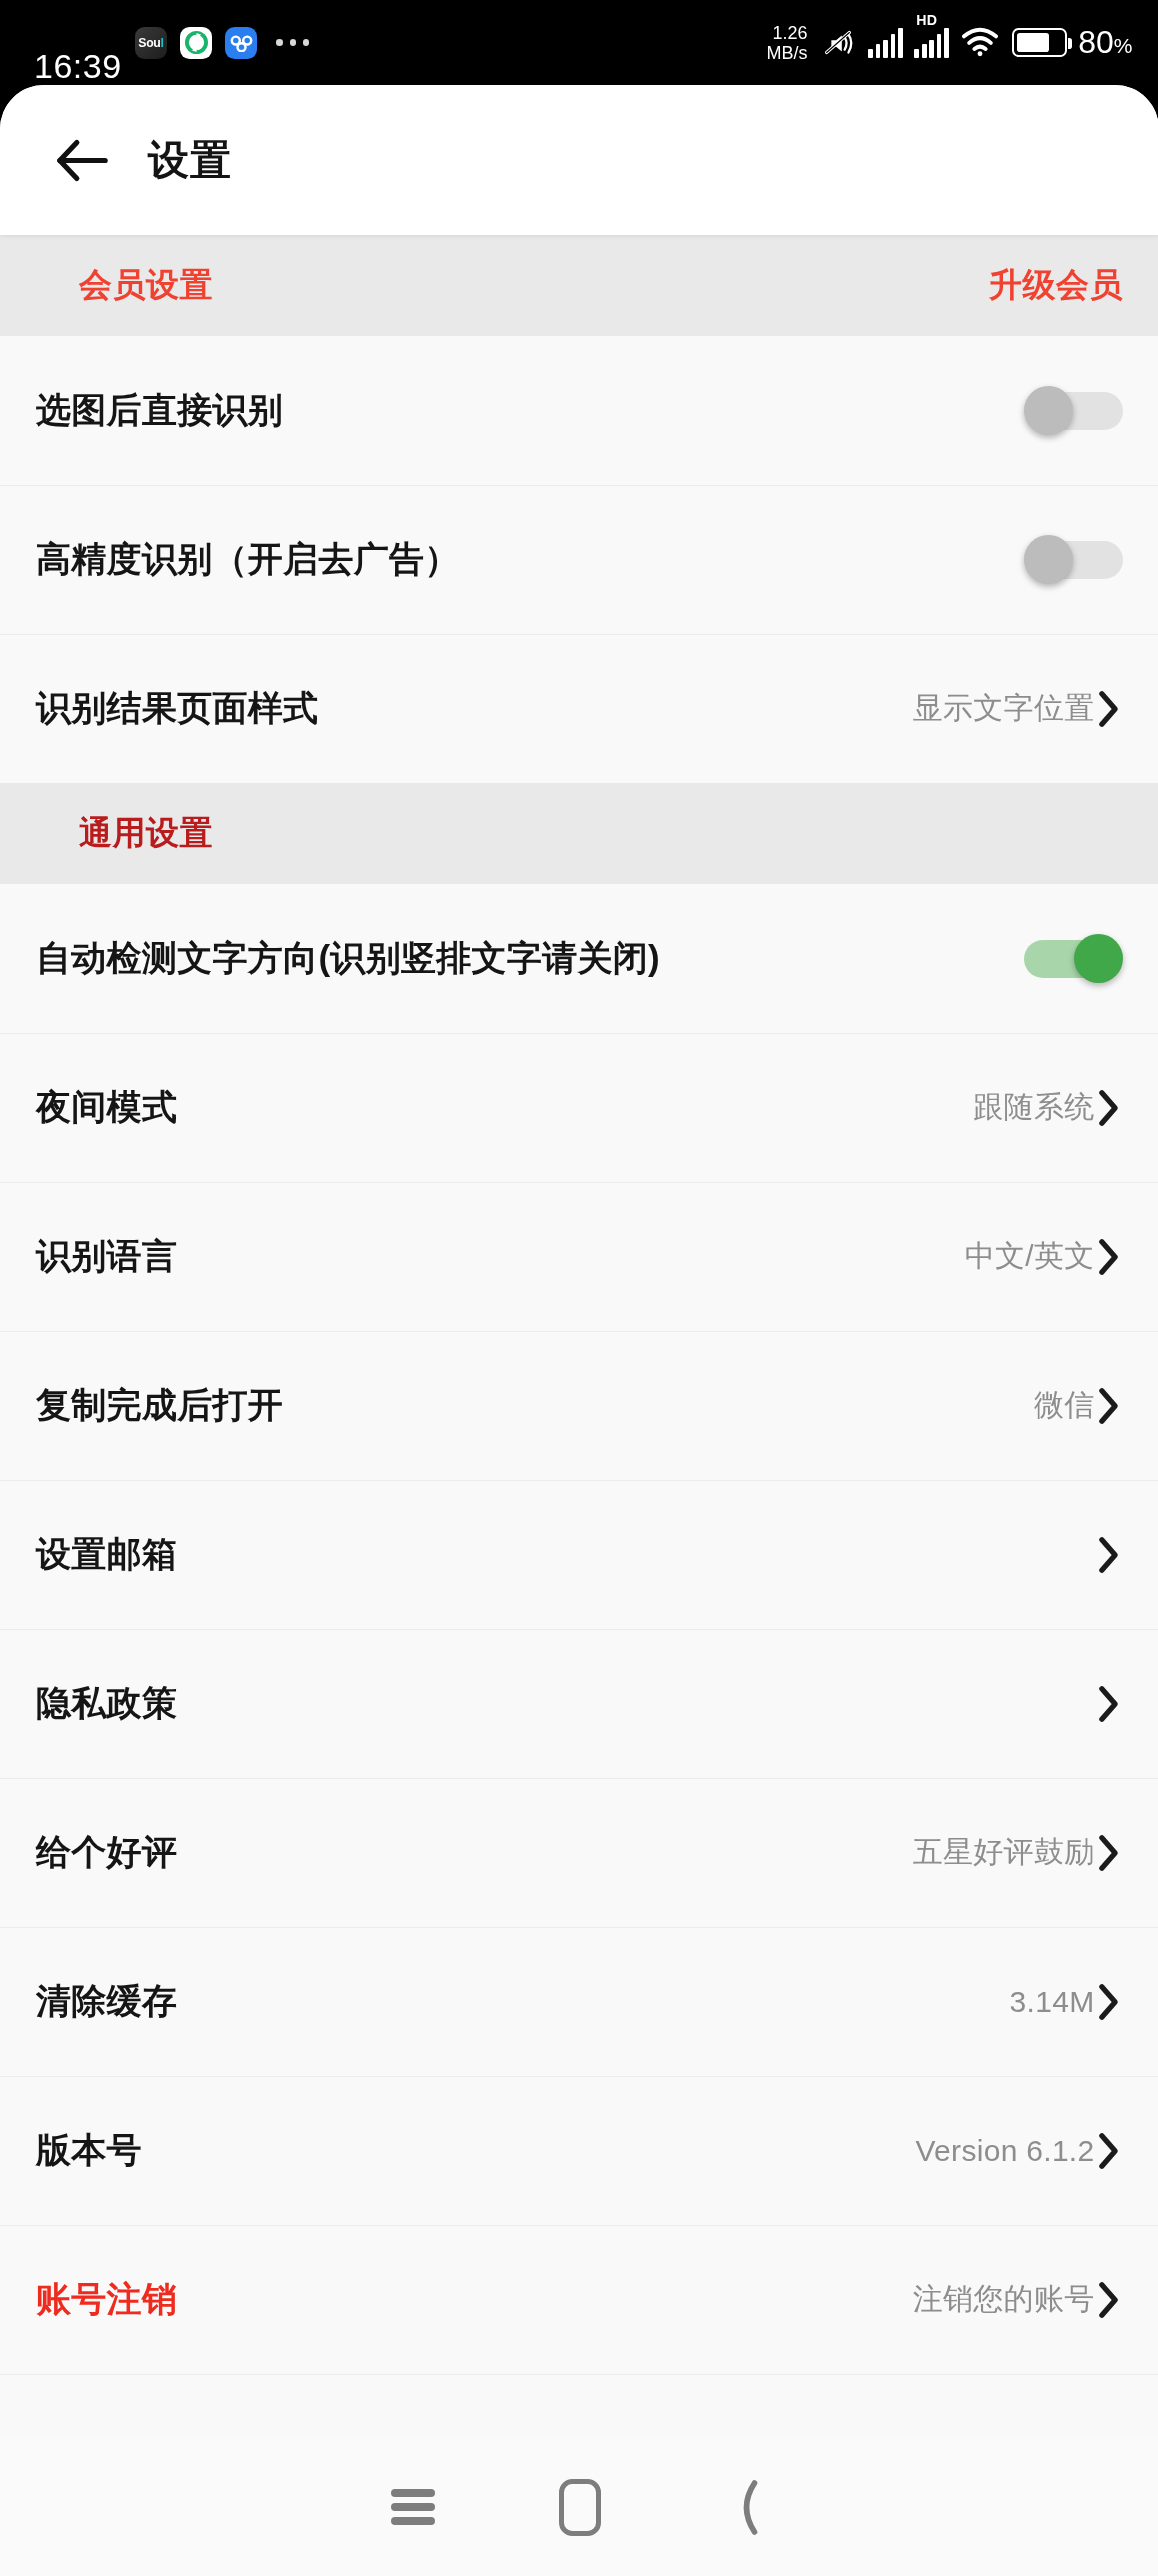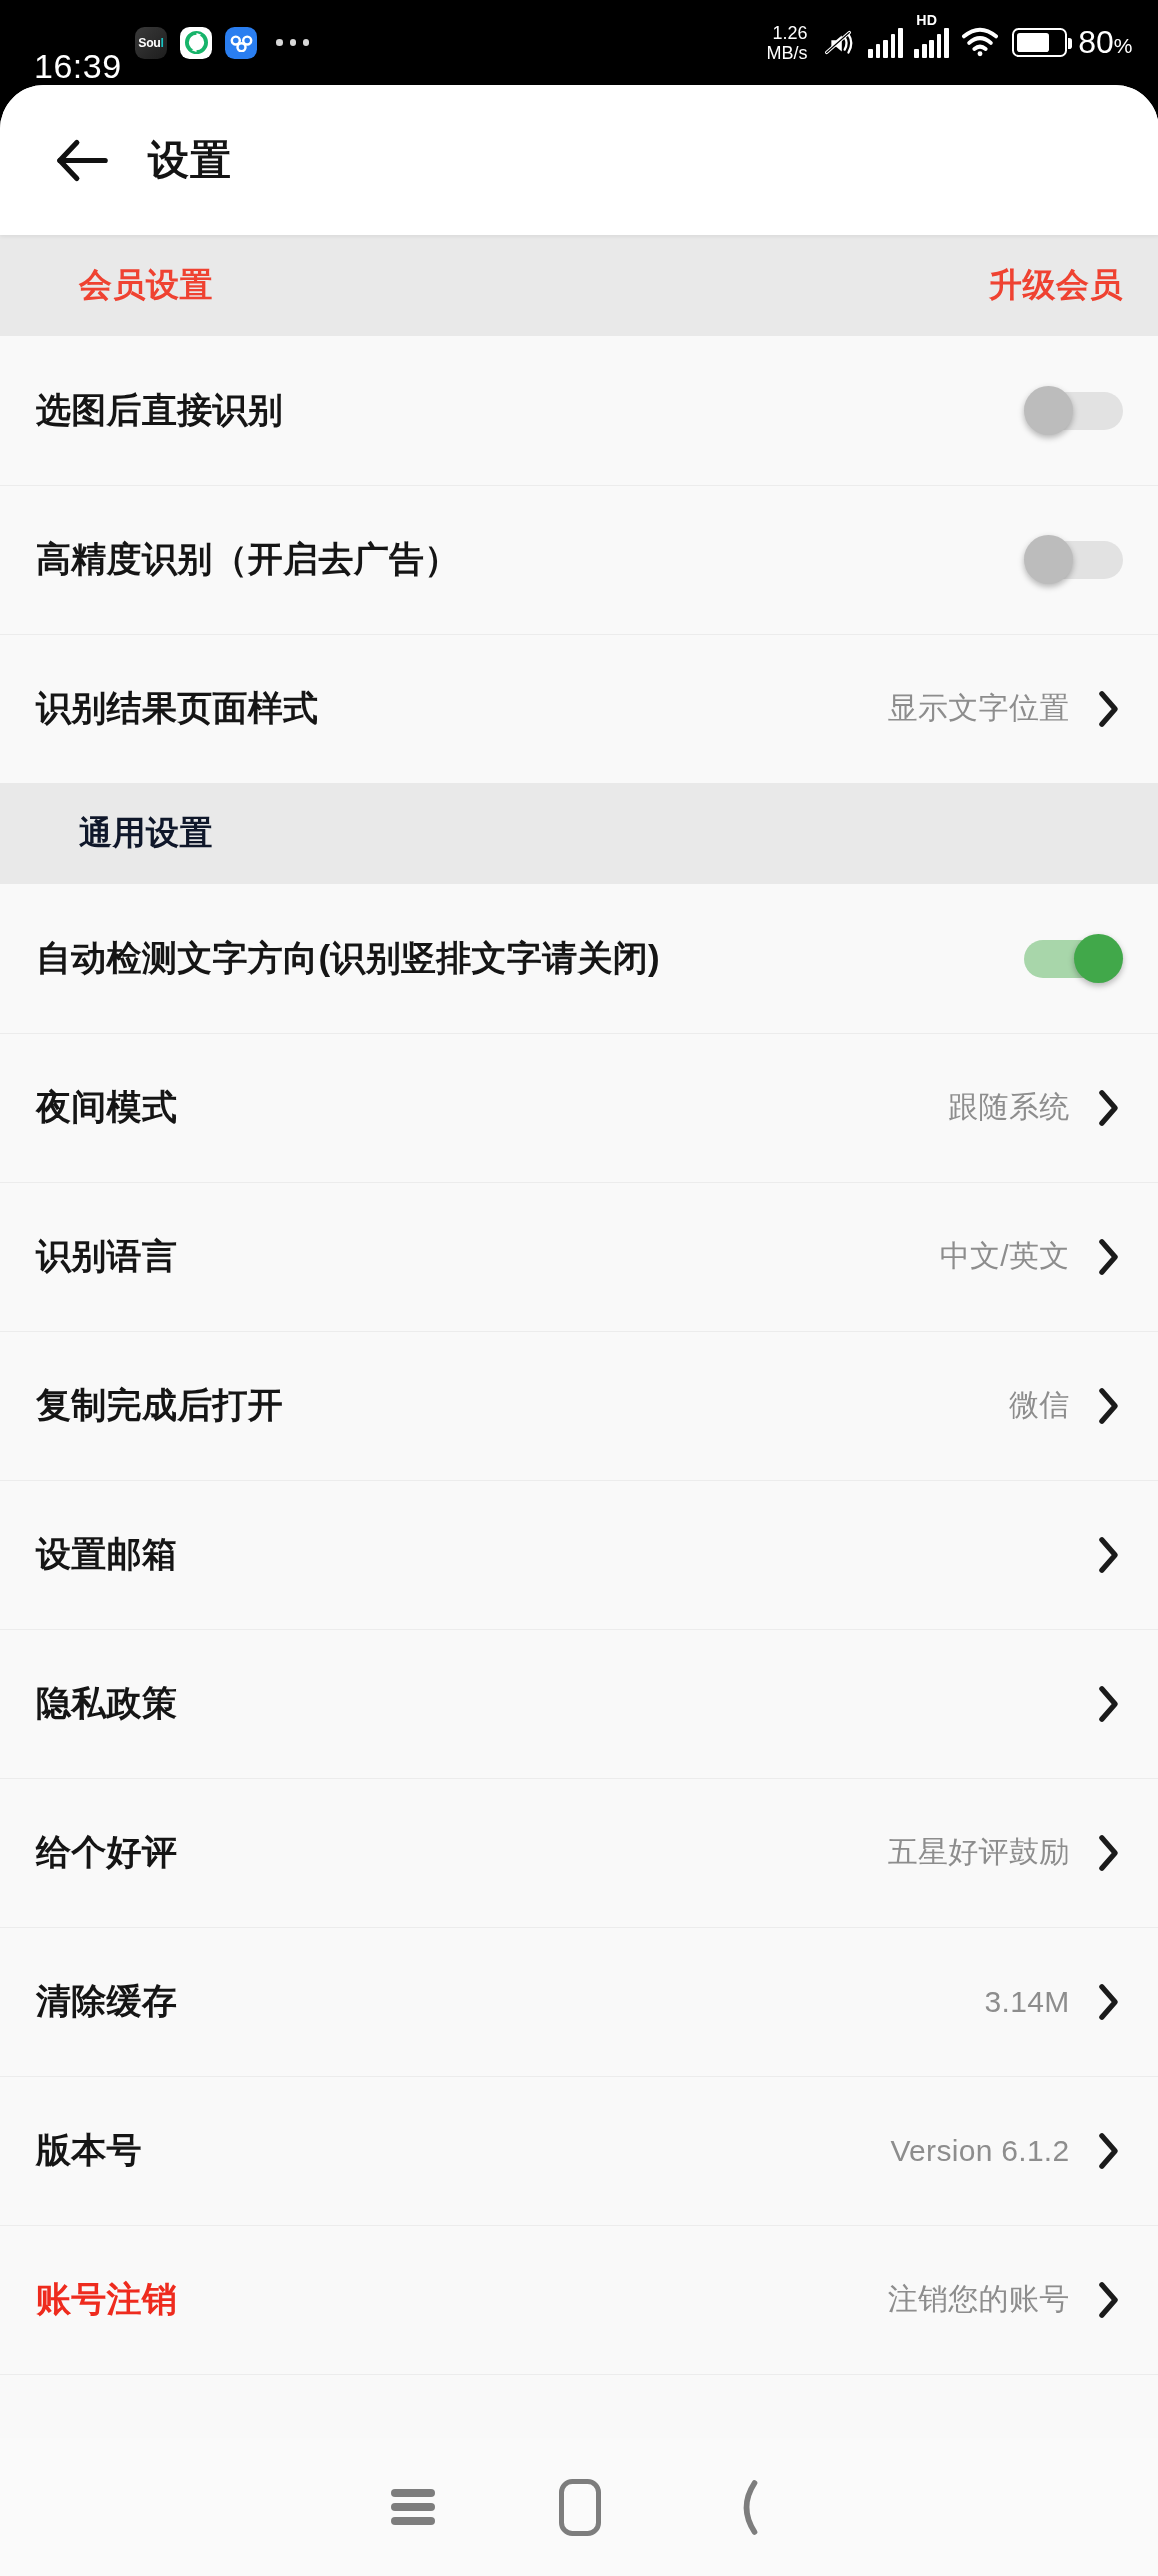--- a/index.html
+++ b/index.html
@@ -64,35 +64,35 @@
   .page-title{ font-size:41px; font-weight:700; color:#141414; margin-left:30px; letter-spacing:0.9px; }
 
   
   .section{
     height:101px; background:#e9e9e9;
     display:flex; align-items:center; justify-content:space-between;
     padding:0 36px;
   }
   .section-title{ font-size:33px; font-weight:700; letter-spacing:0.5px;margin-left:43px; }
   .section-title.red{ color:#ef4231; }
-  .section-title.dark{ color:#0f172a; }
+  .section-title.dark{ color:#b91c1c; }
   .section-action{ font-size:33px; font-weight:700; color:#ef4231; cursor:pointer; letter-spacing:0.5px; }
 
   
   .rows{ background:#f9f9f9; }
   .row{
     height:149px; display:flex; align-items:center; justify-content:space-between;
     padding:0 36px; position:relative; background:#f9f9f9; cursor:pointer;
   }
   .row + .row::before{
     content:""; position:absolute; top:0; left:0; right:0; height:0.9px; background:#ececec;
   }
   .row-label{ font-size:35px; font-weight:700; color:#151515; letter-spacing:0.3px; white-space:nowrap; }
   .row-label.red{ color:#ee2b1e; }
-  .row-right{ display:flex; align-items:center; gap:25px; }
+  .row-right{ display:flex; align-items:center; }
   .row-value{ font-size:30px; color:#8d8d8d; letter-spacing:0.3px; }
   .chev{ display:flex; align-items:center; justify-content:center; width:28.5px; }
 
   
   .toggle{ position:relative; width:99px; height:49px; cursor:pointer; }
   .toggle .track{
     position:absolute; right:0; top:5.7px; width:82px; height:38px; border-radius:19px;
   }
   .toggle .knob{
     position:absolute; top:0; width:49px; height:49px; border-radius:50%;

